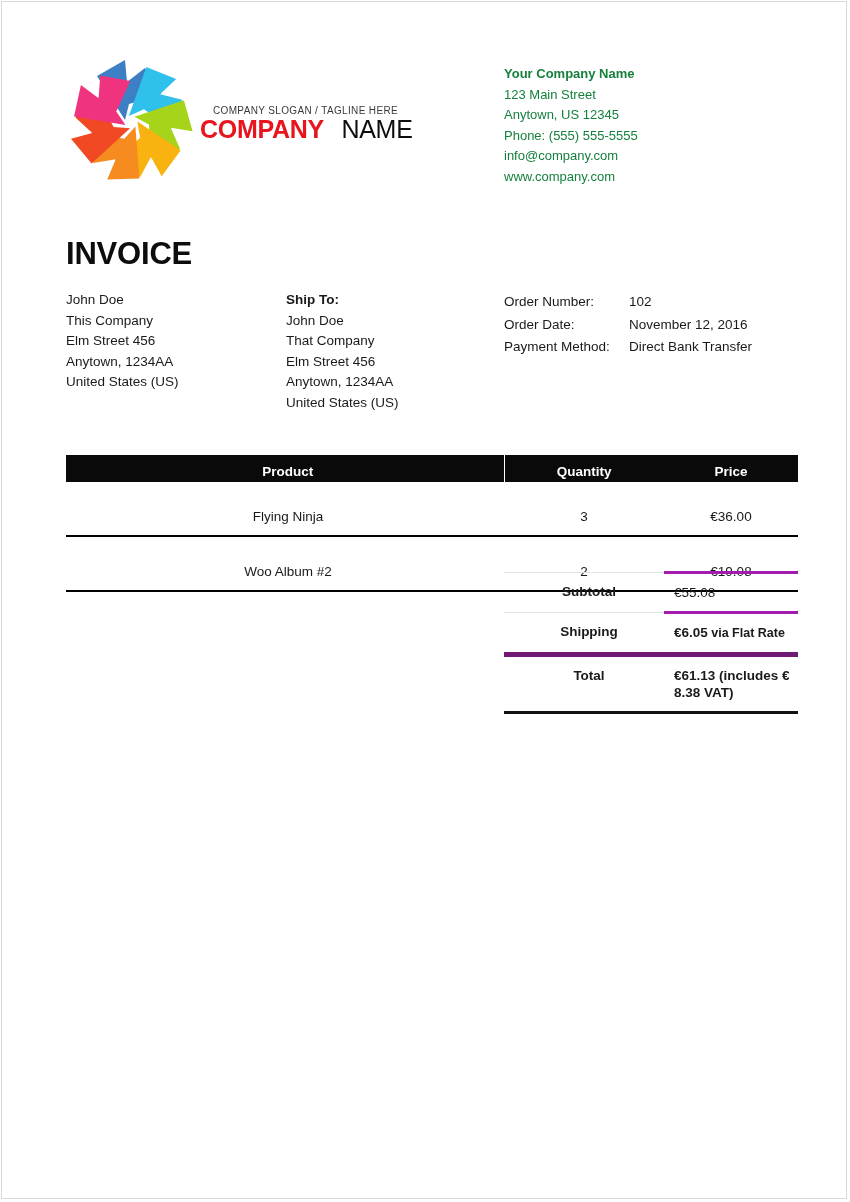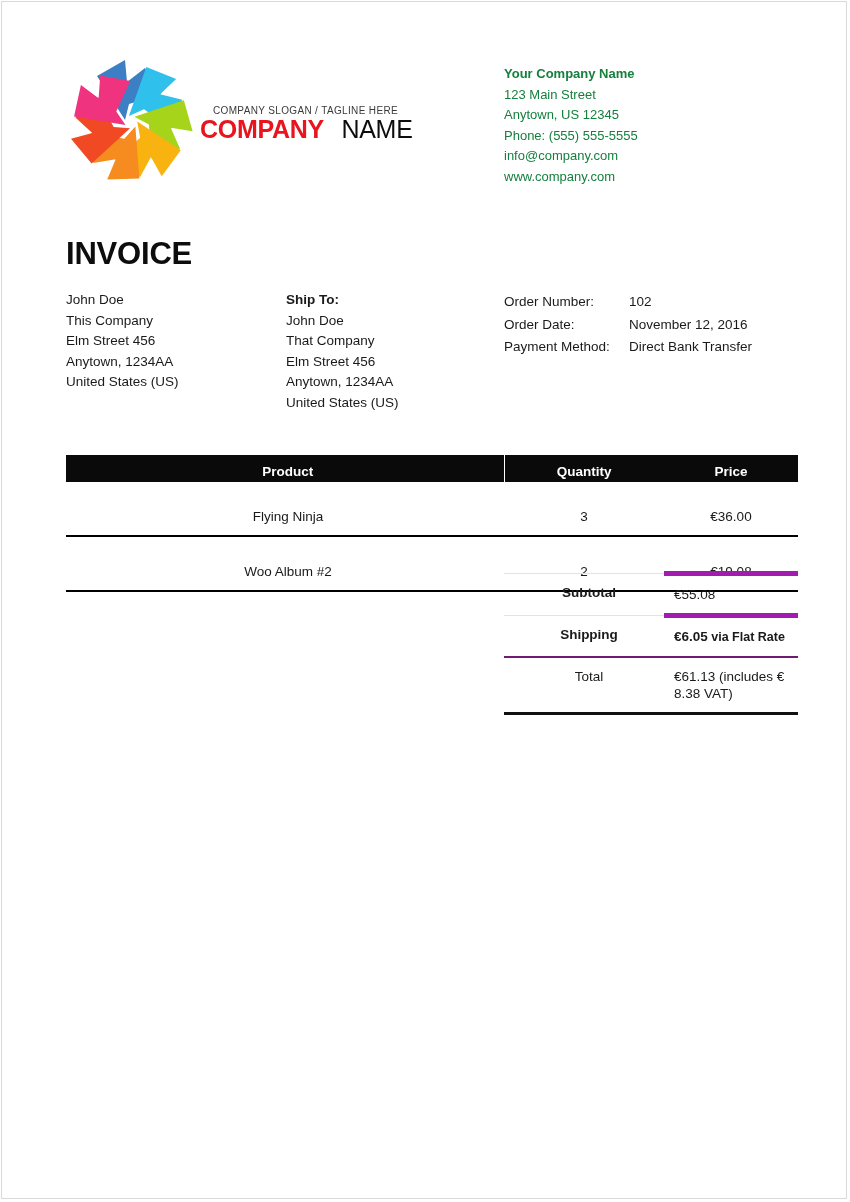--- a/index.html
+++ b/index.html
@@ -201,29 +201,29 @@
     font-weight: bold;
     padding: 10px 0 10px 10px;
     border-top: 1px solid #e3e3e3;
     width: 150px;
     vertical-align: top;
     line-height: 17px;
   }
   .totals-table td {
     text-align: left;
     padding: 10px 0 10px 10px;
-    border-top: 5px solid #a21caf;
+    border-top: 3px solid #a21caf;
     vertical-align: top;
     line-height: 17px;
   }
   .totals-table tr.total-row th,
   .totals-table tr.total-row td {
-    border-top: 2px solid #701a75;
+    border-top: 5px solid #701a75;
     border-bottom: 3px solid #111111;
-    font-weight: normal;
+    font-weight: bold;
   }
   .ship-method {
     font-weight: bold;
     font-size: 12.5px;
   }
 </style>
 </head>
 <body>
 
 <div class="page">

